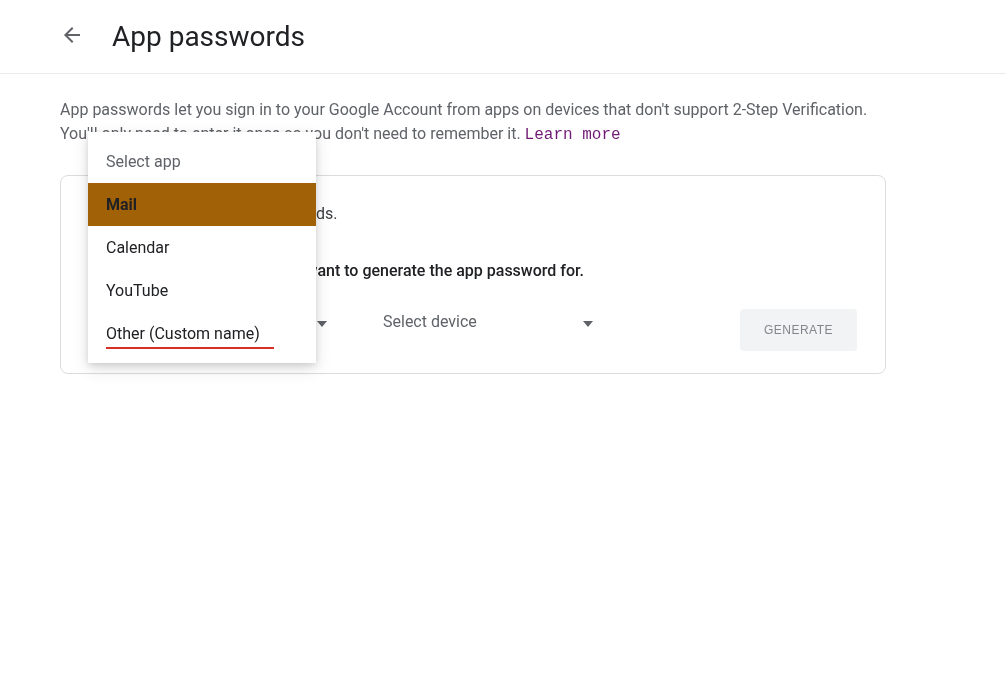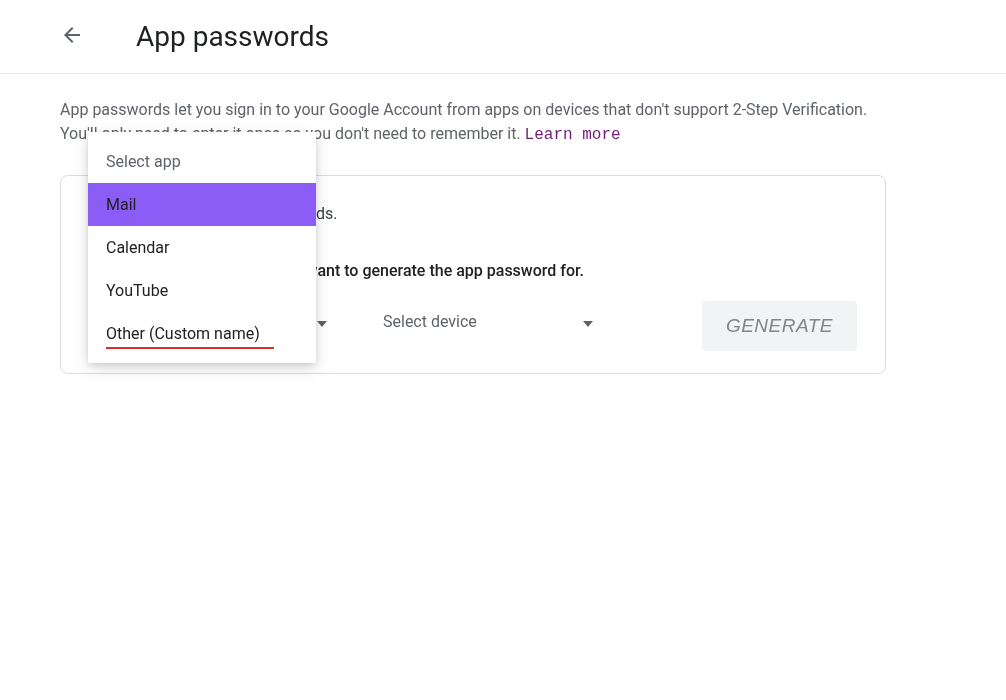--- a/index.html
+++ b/index.html
@@ -13,21 +13,20 @@
       color: #202124;
       width: 1006px;
       height: 700px;
       overflow: hidden;
     }
     .header {
       display: flex;
       align-items: center;
       padding: 20px 60px 20px 60px;
       border-bottom: 1px solid #e8eaed;
-      gap: 24px;
     }
     .back-arrow {
       margin-right: 28px;
       cursor: pointer;
     }
     .back-arrow svg {
       width: 24px;
       height: 24px;
       fill: #5f6368;
     }
@@ -90,28 +89,27 @@
       width: 10px;
       height: 6px;
       fill: #5f6368;
     }
     .generate-btn {
       position: absolute;
       right: 28px;
       bottom: 22px;
       background: #f1f3f4;
       color: #80868b;
-      font-size: 19px;
+      font-size: 12px;
       font-weight: 500;
       letter-spacing: 0.5px;
       border: none;
       border-radius: 4px;
       padding: 14px 24px;
       cursor: pointer;
-      font-style: italic;
     }
     .dropdown {
       position: absolute;
       top: 132px;
       left: 88px;
       width: 228px;
       background: #fff;
       box-shadow: 0 2px 6px rgba(0,0,0,0.12), 0 6px 16px rgba(0,0,0,0.12);
       z-index: 10;
       padding: 8px 0;
@@ -120,21 +118,22 @@
       padding: 12px 18px;
       font-size: 16px;
       color: #202124;
       cursor: pointer;
       white-space: nowrap;
     }
     .dropdown-item.placeholder {
       color: #5f6368;
     }
     .dropdown-item.highlighted {
-      background: #8b5cf6;
+      background: #a16207;
+      font-weight: bold;
     }
     .custom-name {
     }
     .underline-annotation {
       position: absolute;
       bottom: 14px;
       left: 18px;
       height: 2px;
       width: 168px;
       background: #d93025;

